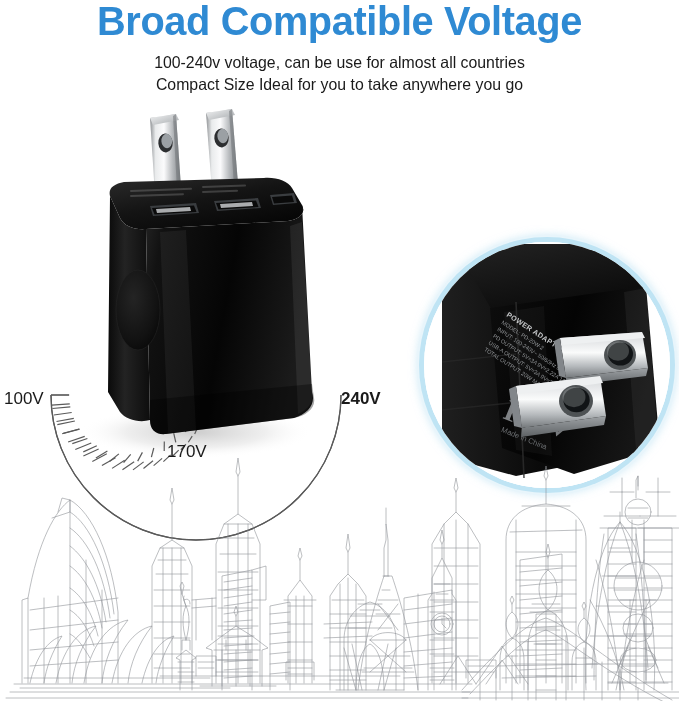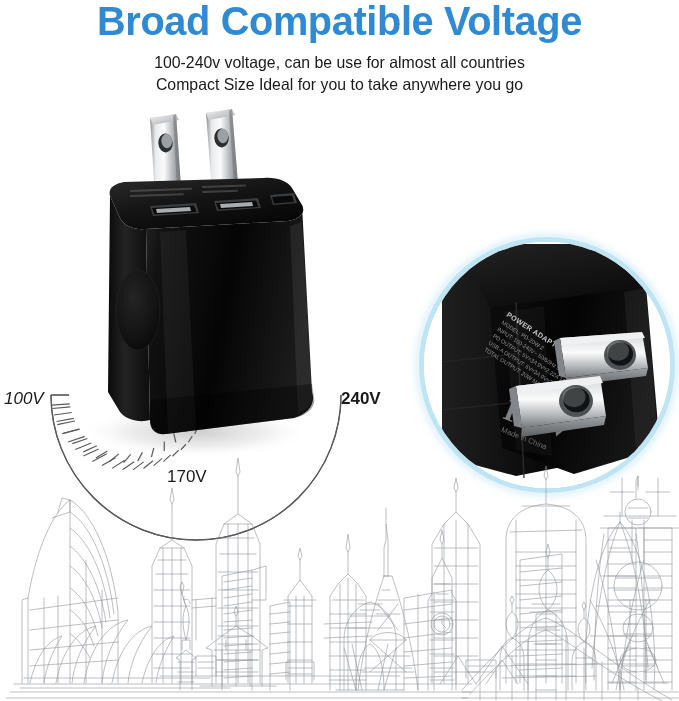--- a/index.html
+++ b/index.html
@@ -65,23 +65,23 @@
   }
 
   
   .gauge-label {
     position: absolute;
     color: #1a1a1a;
     font-size: 17px;
     font-family: "Liberation Sans", sans-serif;
     white-space: nowrap;
   }
-  #lbl-min { left: 4px;  top: 389px; font-style: italic; }
+  #lbl-min { left: 4px;  top: 389px; }
   #lbl-max { left: 341px; top: 389px; font-weight: bold; }
-  #lbl-mid { left: 167px; top: 467px; }
+  #lbl-mid { left: 167px; top: 442px; }
 
   
   .magnifier {
     position: absolute;
     left: 424px;
     top: 242px;
     width: 246px;
     height: 246px;
     border-radius: 50%;
     overflow: hidden;

